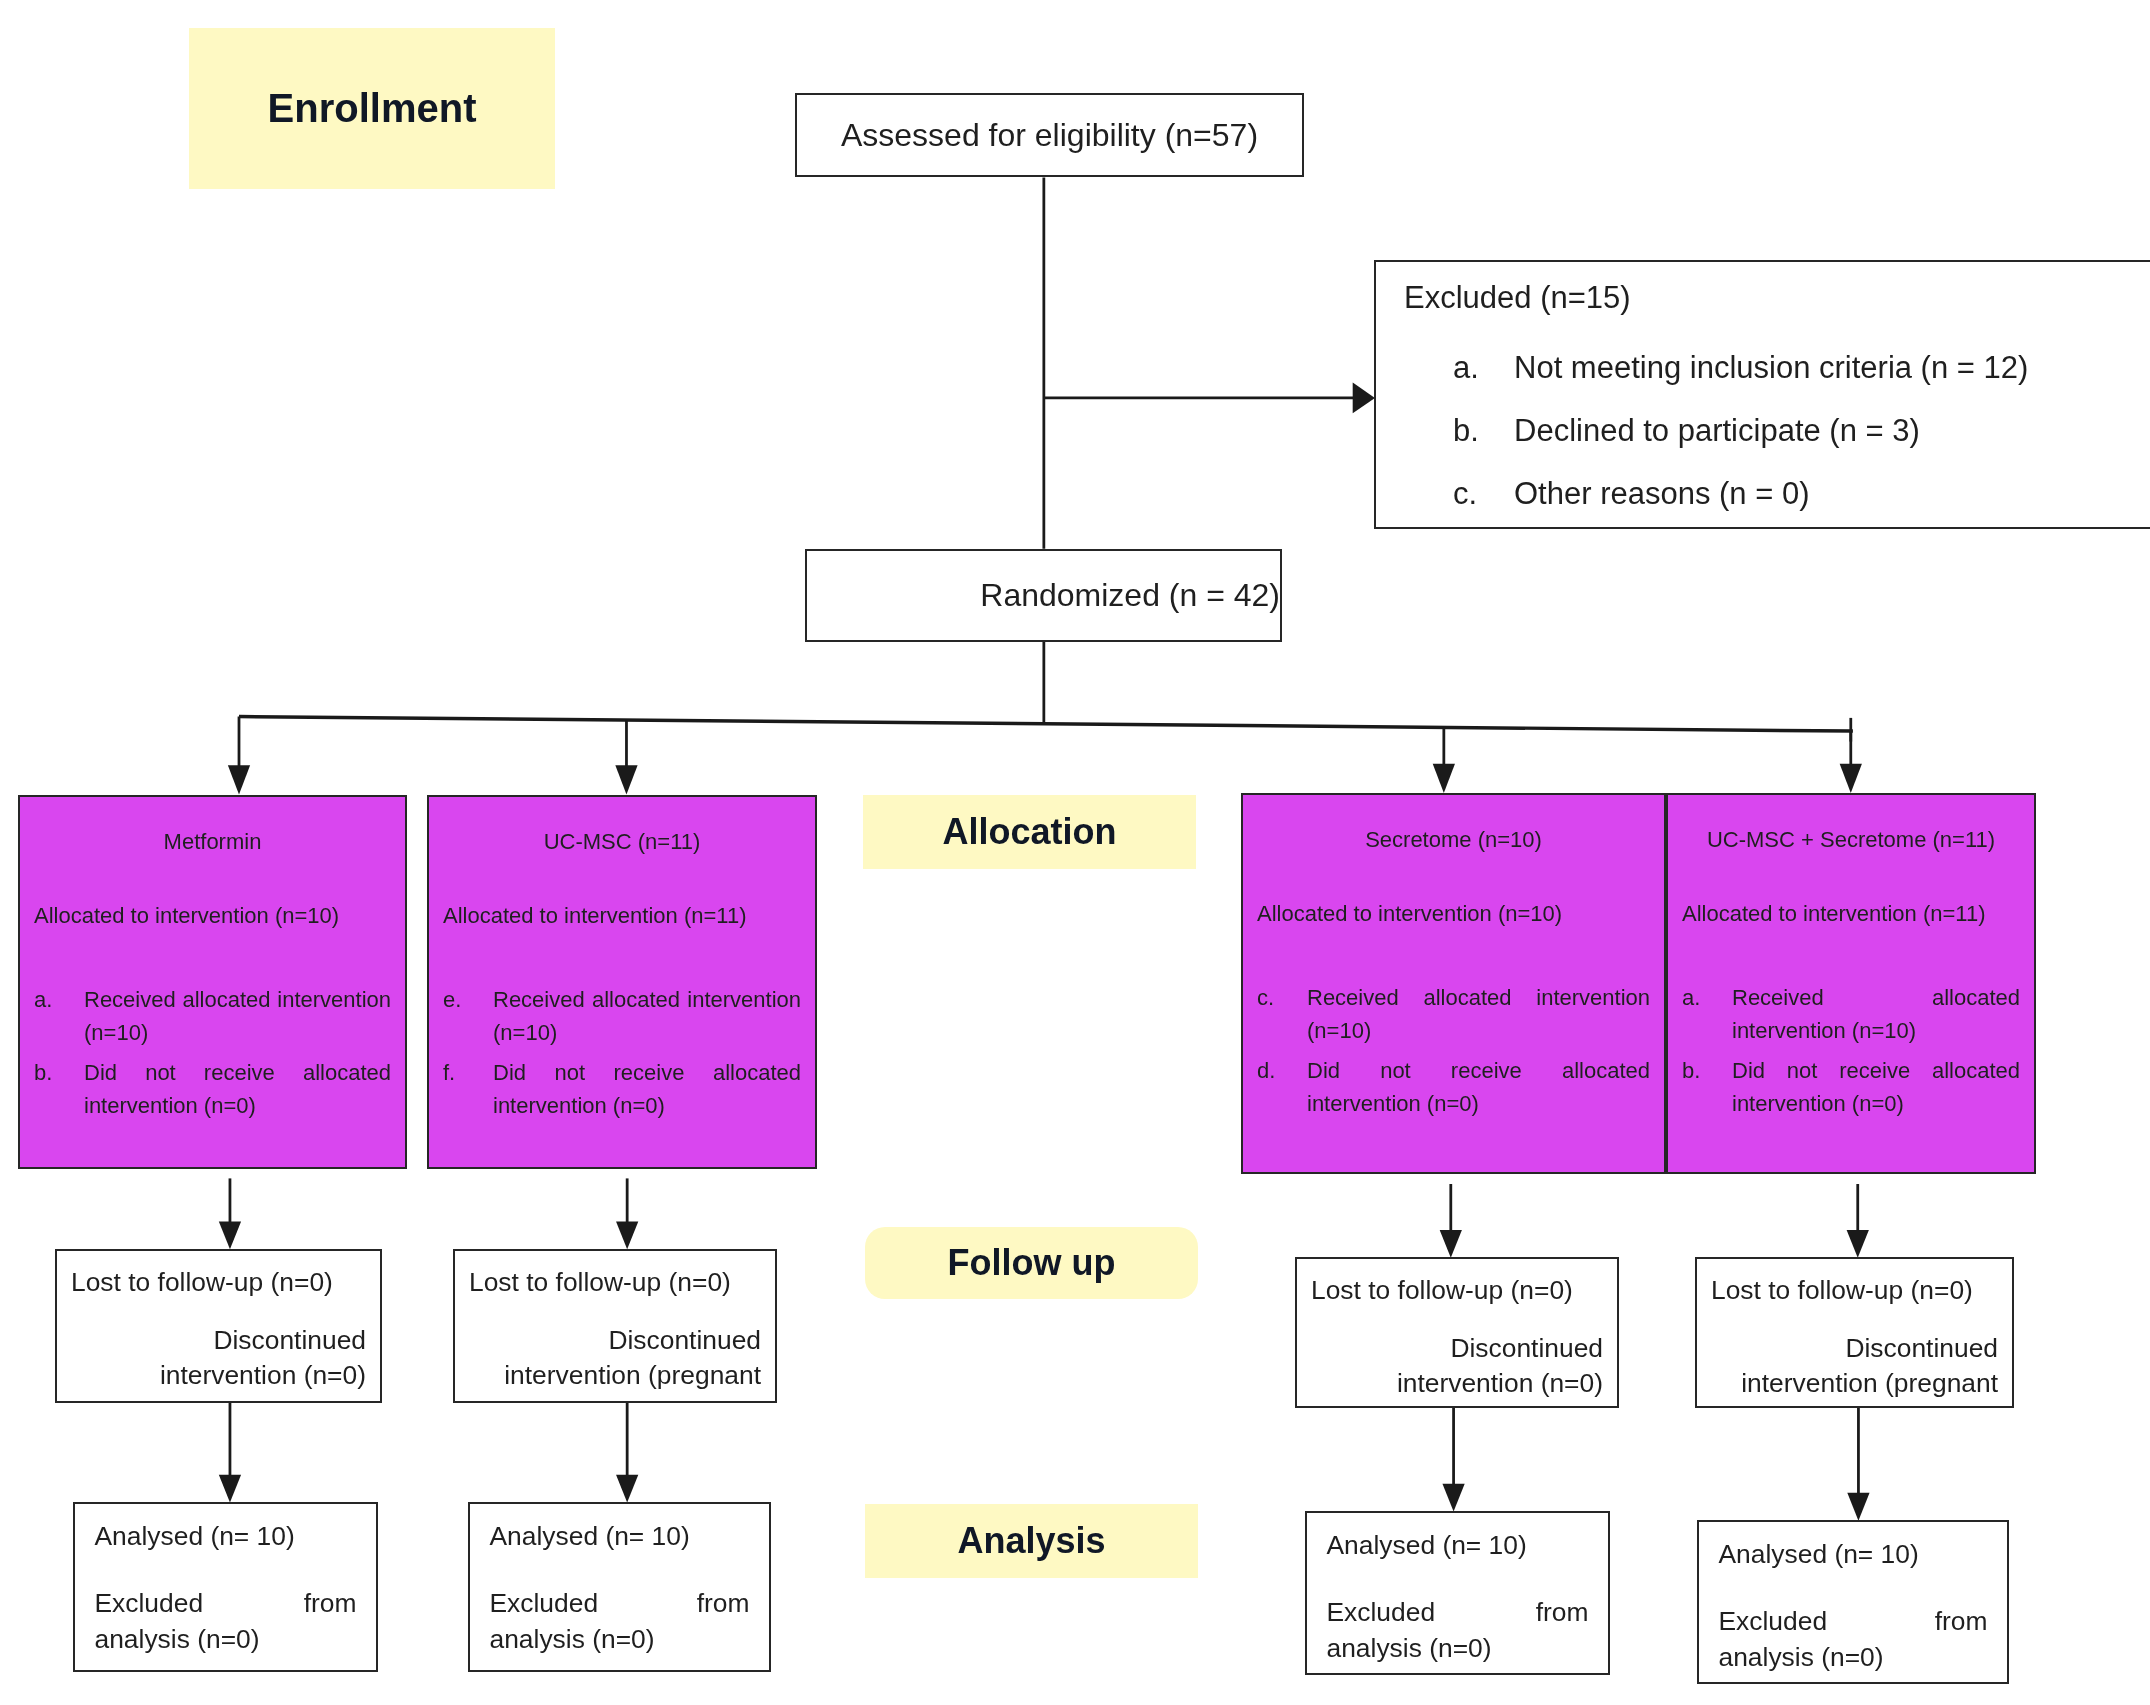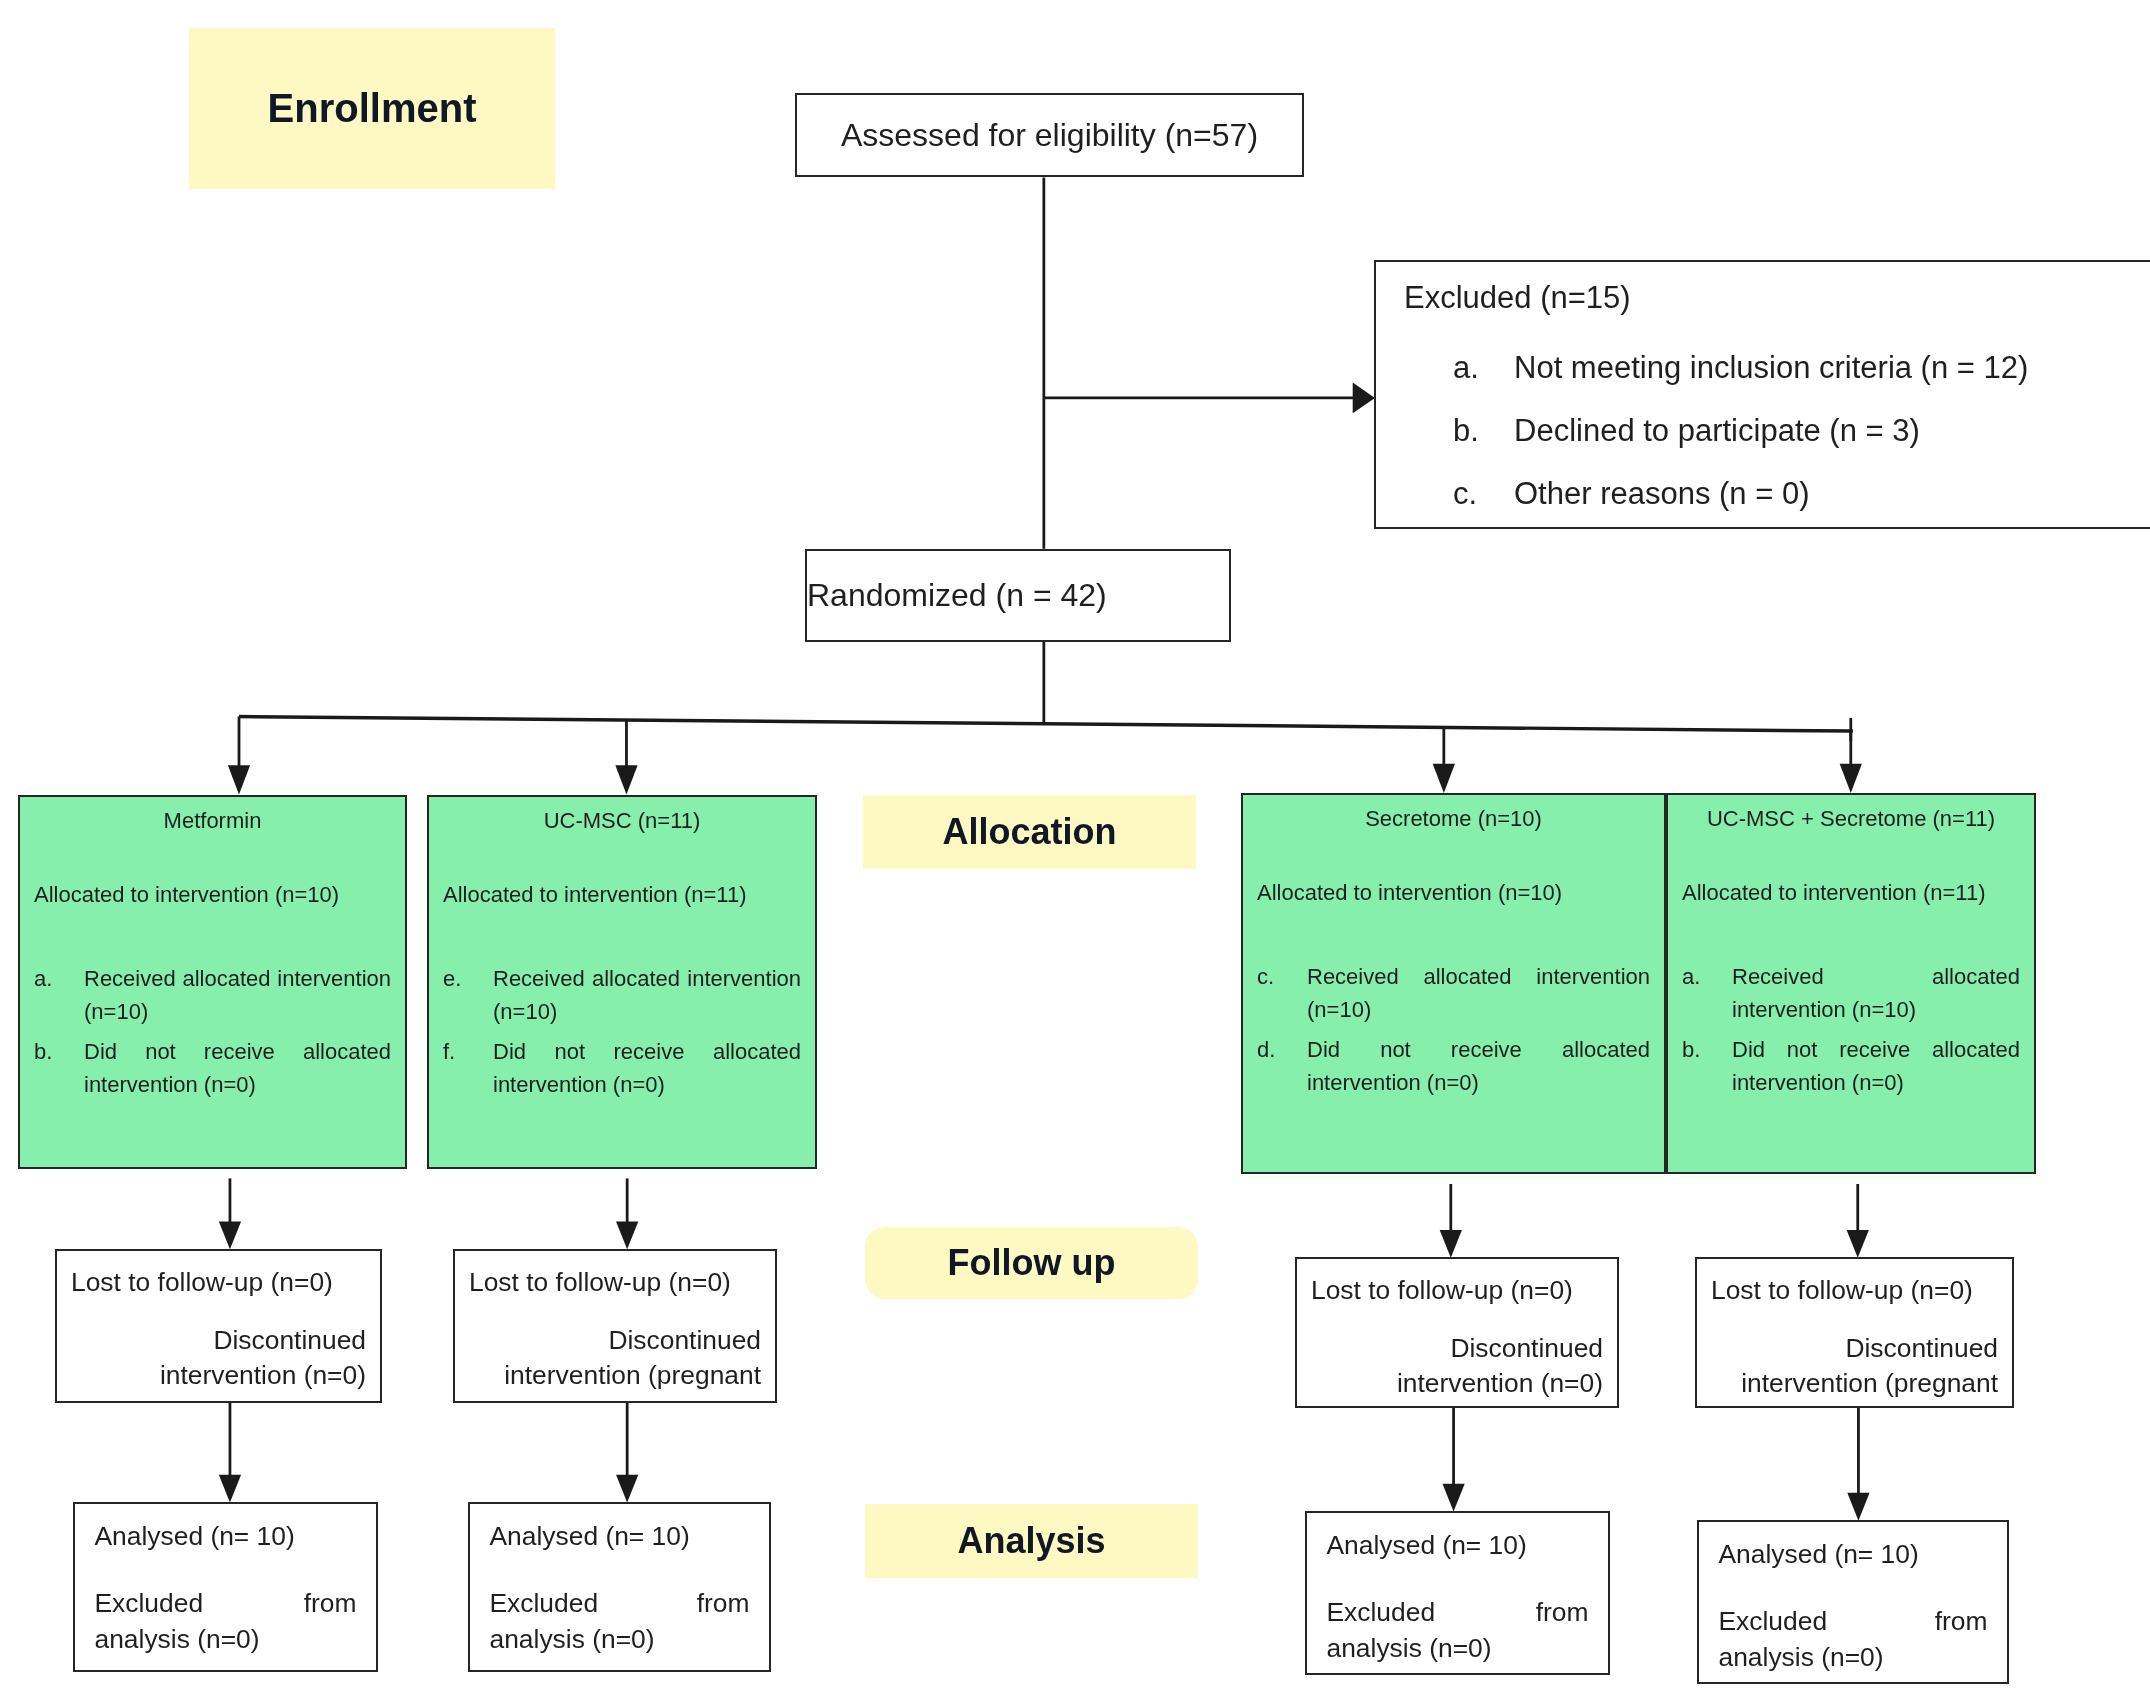--- a/index.html
+++ b/index.html
@@ -14,33 +14,33 @@
   }
   #enrollment-label { left:189px; top:28px;   width:366px; height:161px; font-size:40px; }
   #allocation-label { left:863px; top:795px; width:333px; height:74px; font-size:36px;text-align:right; }
   #followup-label   { left:865px; top:1227px; width:333px; height:72px; font-size:36px;border-radius:20px; }
   #analysis-label   { left:865px; top:1504px; width:333px; height:74px; font-size:36px; }
 
   
   .box { position:absolute; background:#fff; border:2.8px solid #262626; box-sizing:border-box; }
   #assessed-box   { left:795px; top:93px; width:509px; height:84px; font-size:32px;
                     display:flex; align-items:center; justify-content:center; }
-  #randomized-box { left:805px; top:549px; width:426px; height:93px; font-size:32px;
-                    display:flex; align-items:center; justify-content:flex-start; }
+  #randomized-box { left:805px; top:549px; width:477px; height:93px; font-size:32px;
+                    display:flex; align-items:center; justify-content:flex-end; }
 
   #excluded-box { left:1374px; top:260px; width:814px; height:269px; font-size:31px;
                   padding:16.7px 28px; line-height:1.25; }
   .xlist { margin-top:32px; padding-left:49px; display:flex; flex-direction:column; gap:24px; }
   .xli  { display:flex; }
   .xli .lab { flex:0 0 61px; }
   .xli .txt { flex:1; }
 
   
-  .arm-box { position:absolute; background:#86efac; border:2.1px solid #262626; box-sizing:border-box;
-             font-size:22px; padding:2px 14px; line-height:1.4; }
+  .arm-box { position:absolute; background:#d946ef; border:2.1px solid #262626; box-sizing:border-box;
+             font-size:22px; padding:23px 14px; line-height:1.4; }
   #arm0-alloc { left:18px;   top:795px; width:389px; height:374px; }
   #arm1-alloc { left:427px;  top:795px; width:390px; height:374px; }
   #arm2-alloc { left:1241px; top:793px; width:425px; height:381px; }
   #arm3-alloc { left:1666px; top:793px; width:370px; height:381px; }
   .arm-title { text-align:center; margin-top:7px; }
   .arm-allocated { margin-top:43px; }
   .alist { margin-top:51px; display:flex; flex-direction:column; gap:7px; line-height:1.5; }
   .li { display:flex; }
   .li .lab { flex:0 0 50px; }
   .li .txt { flex:1; text-align:justify; }

